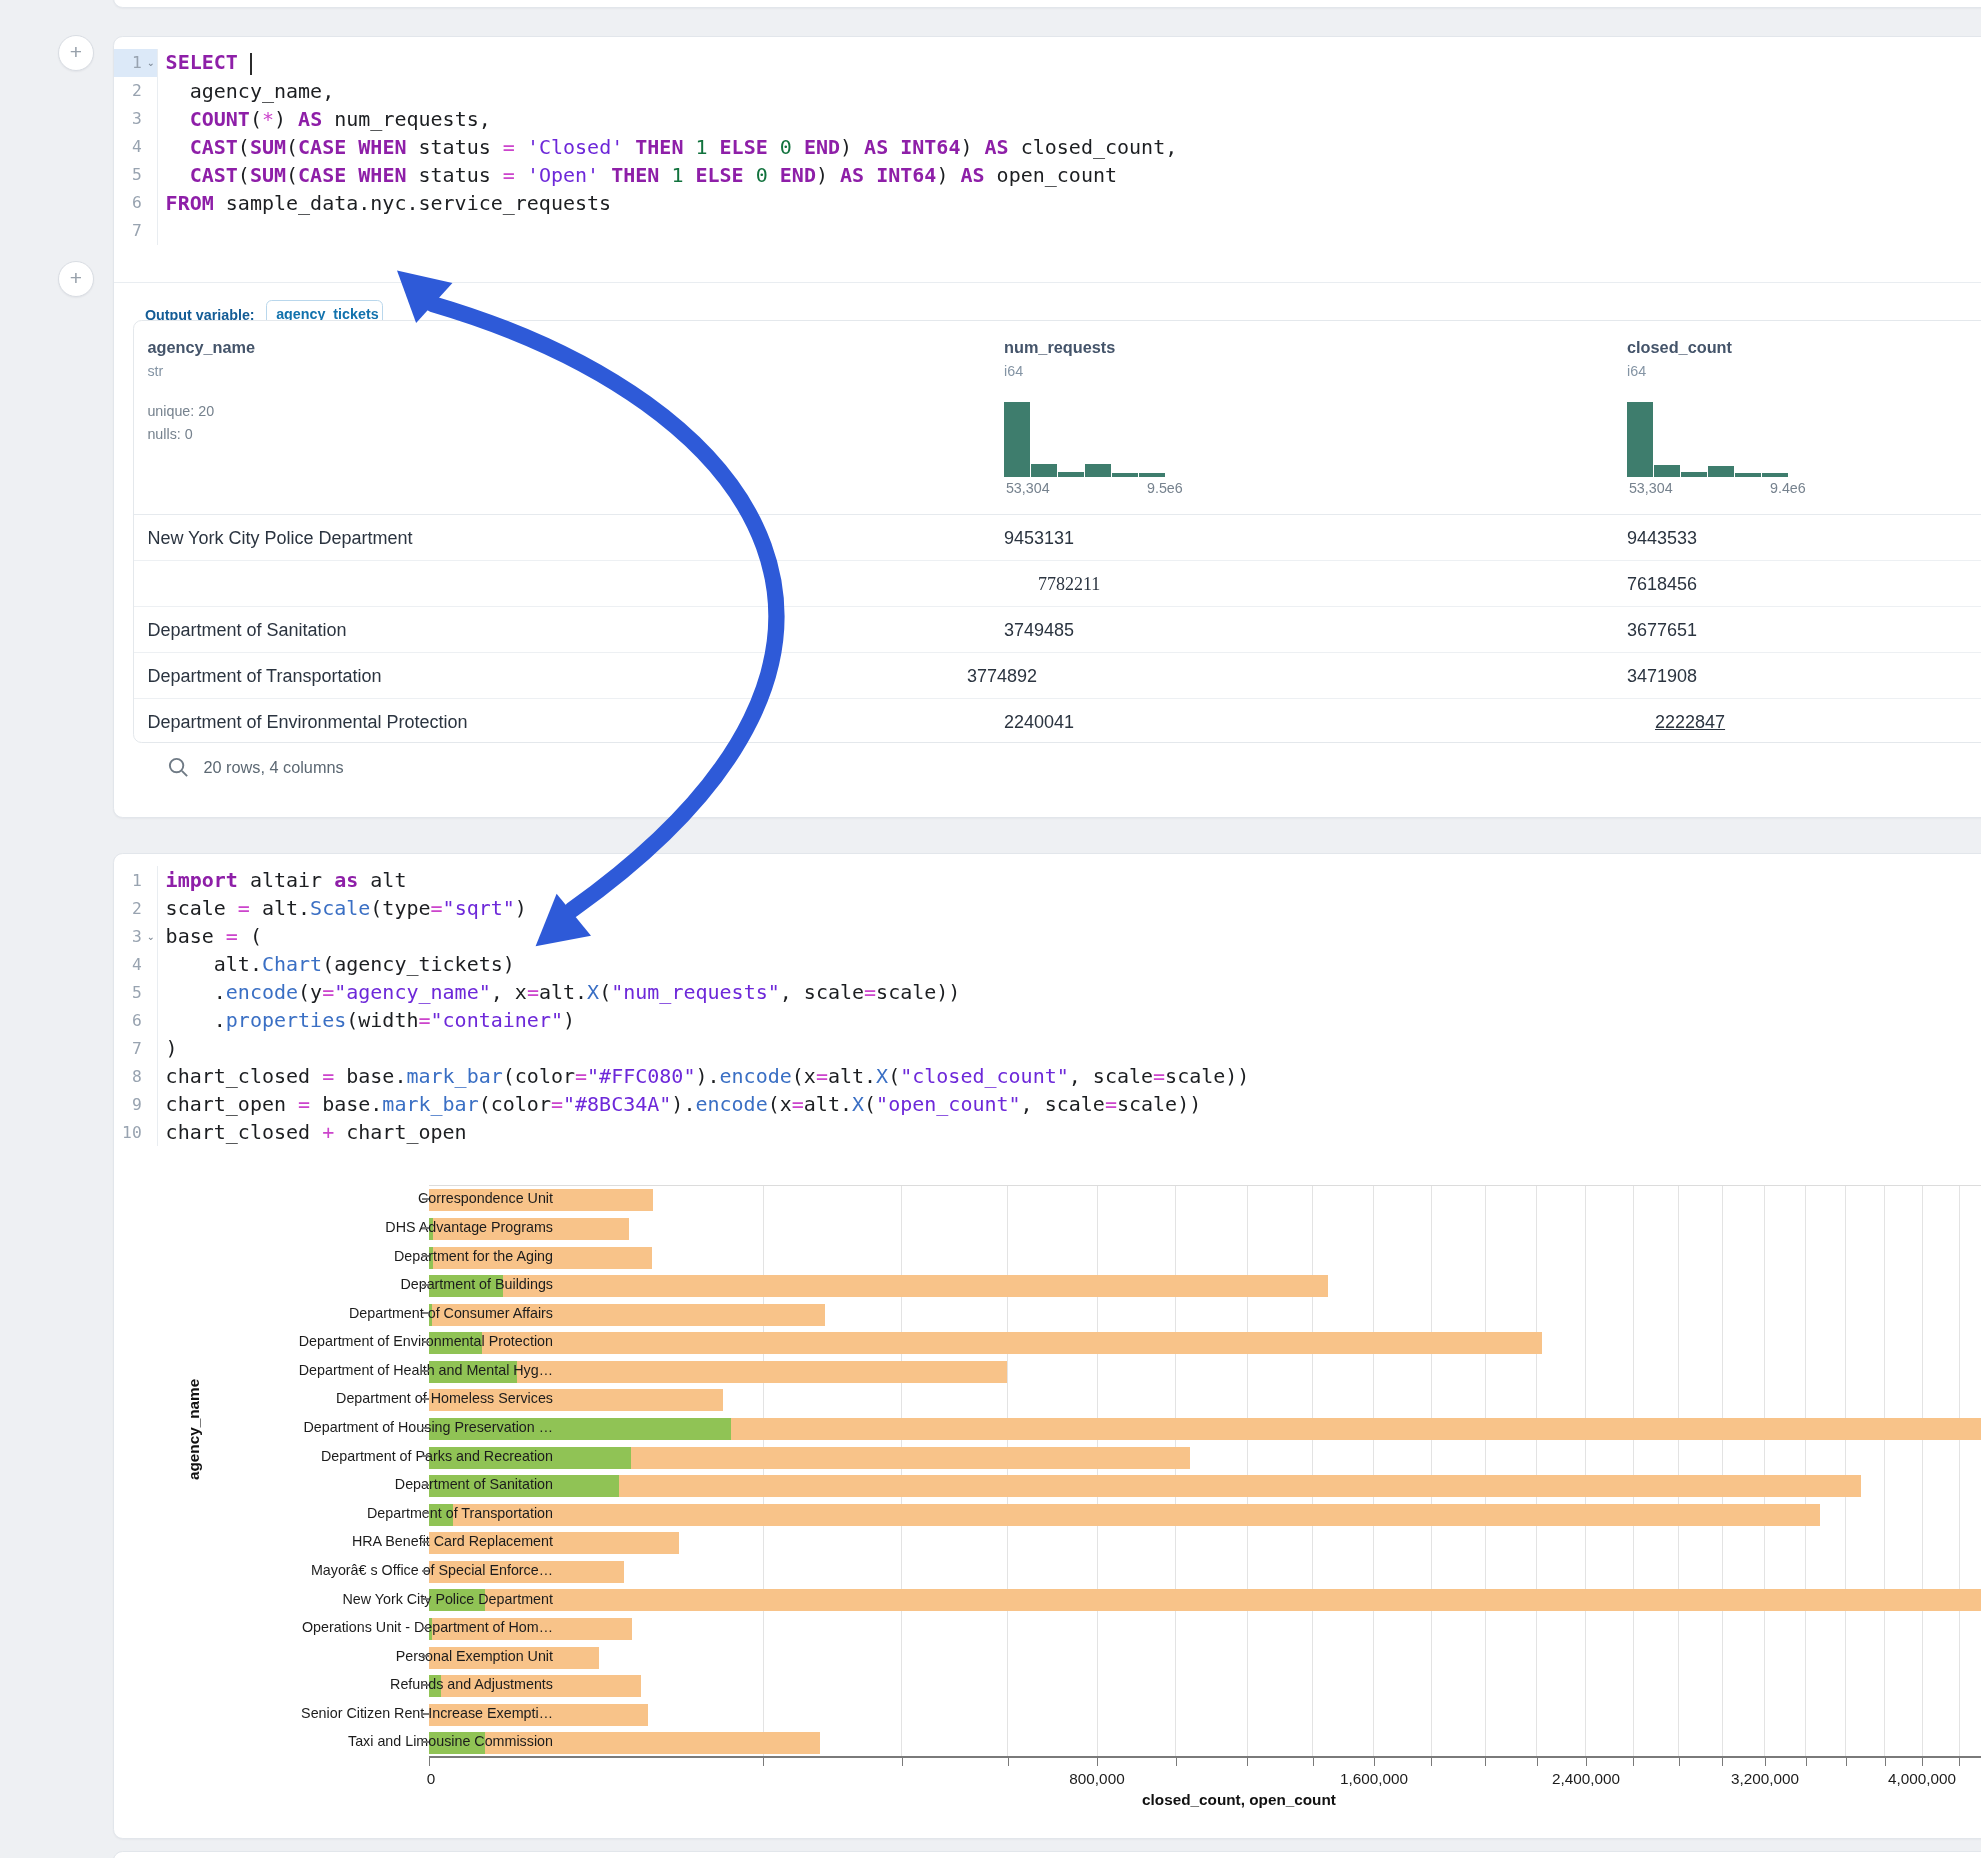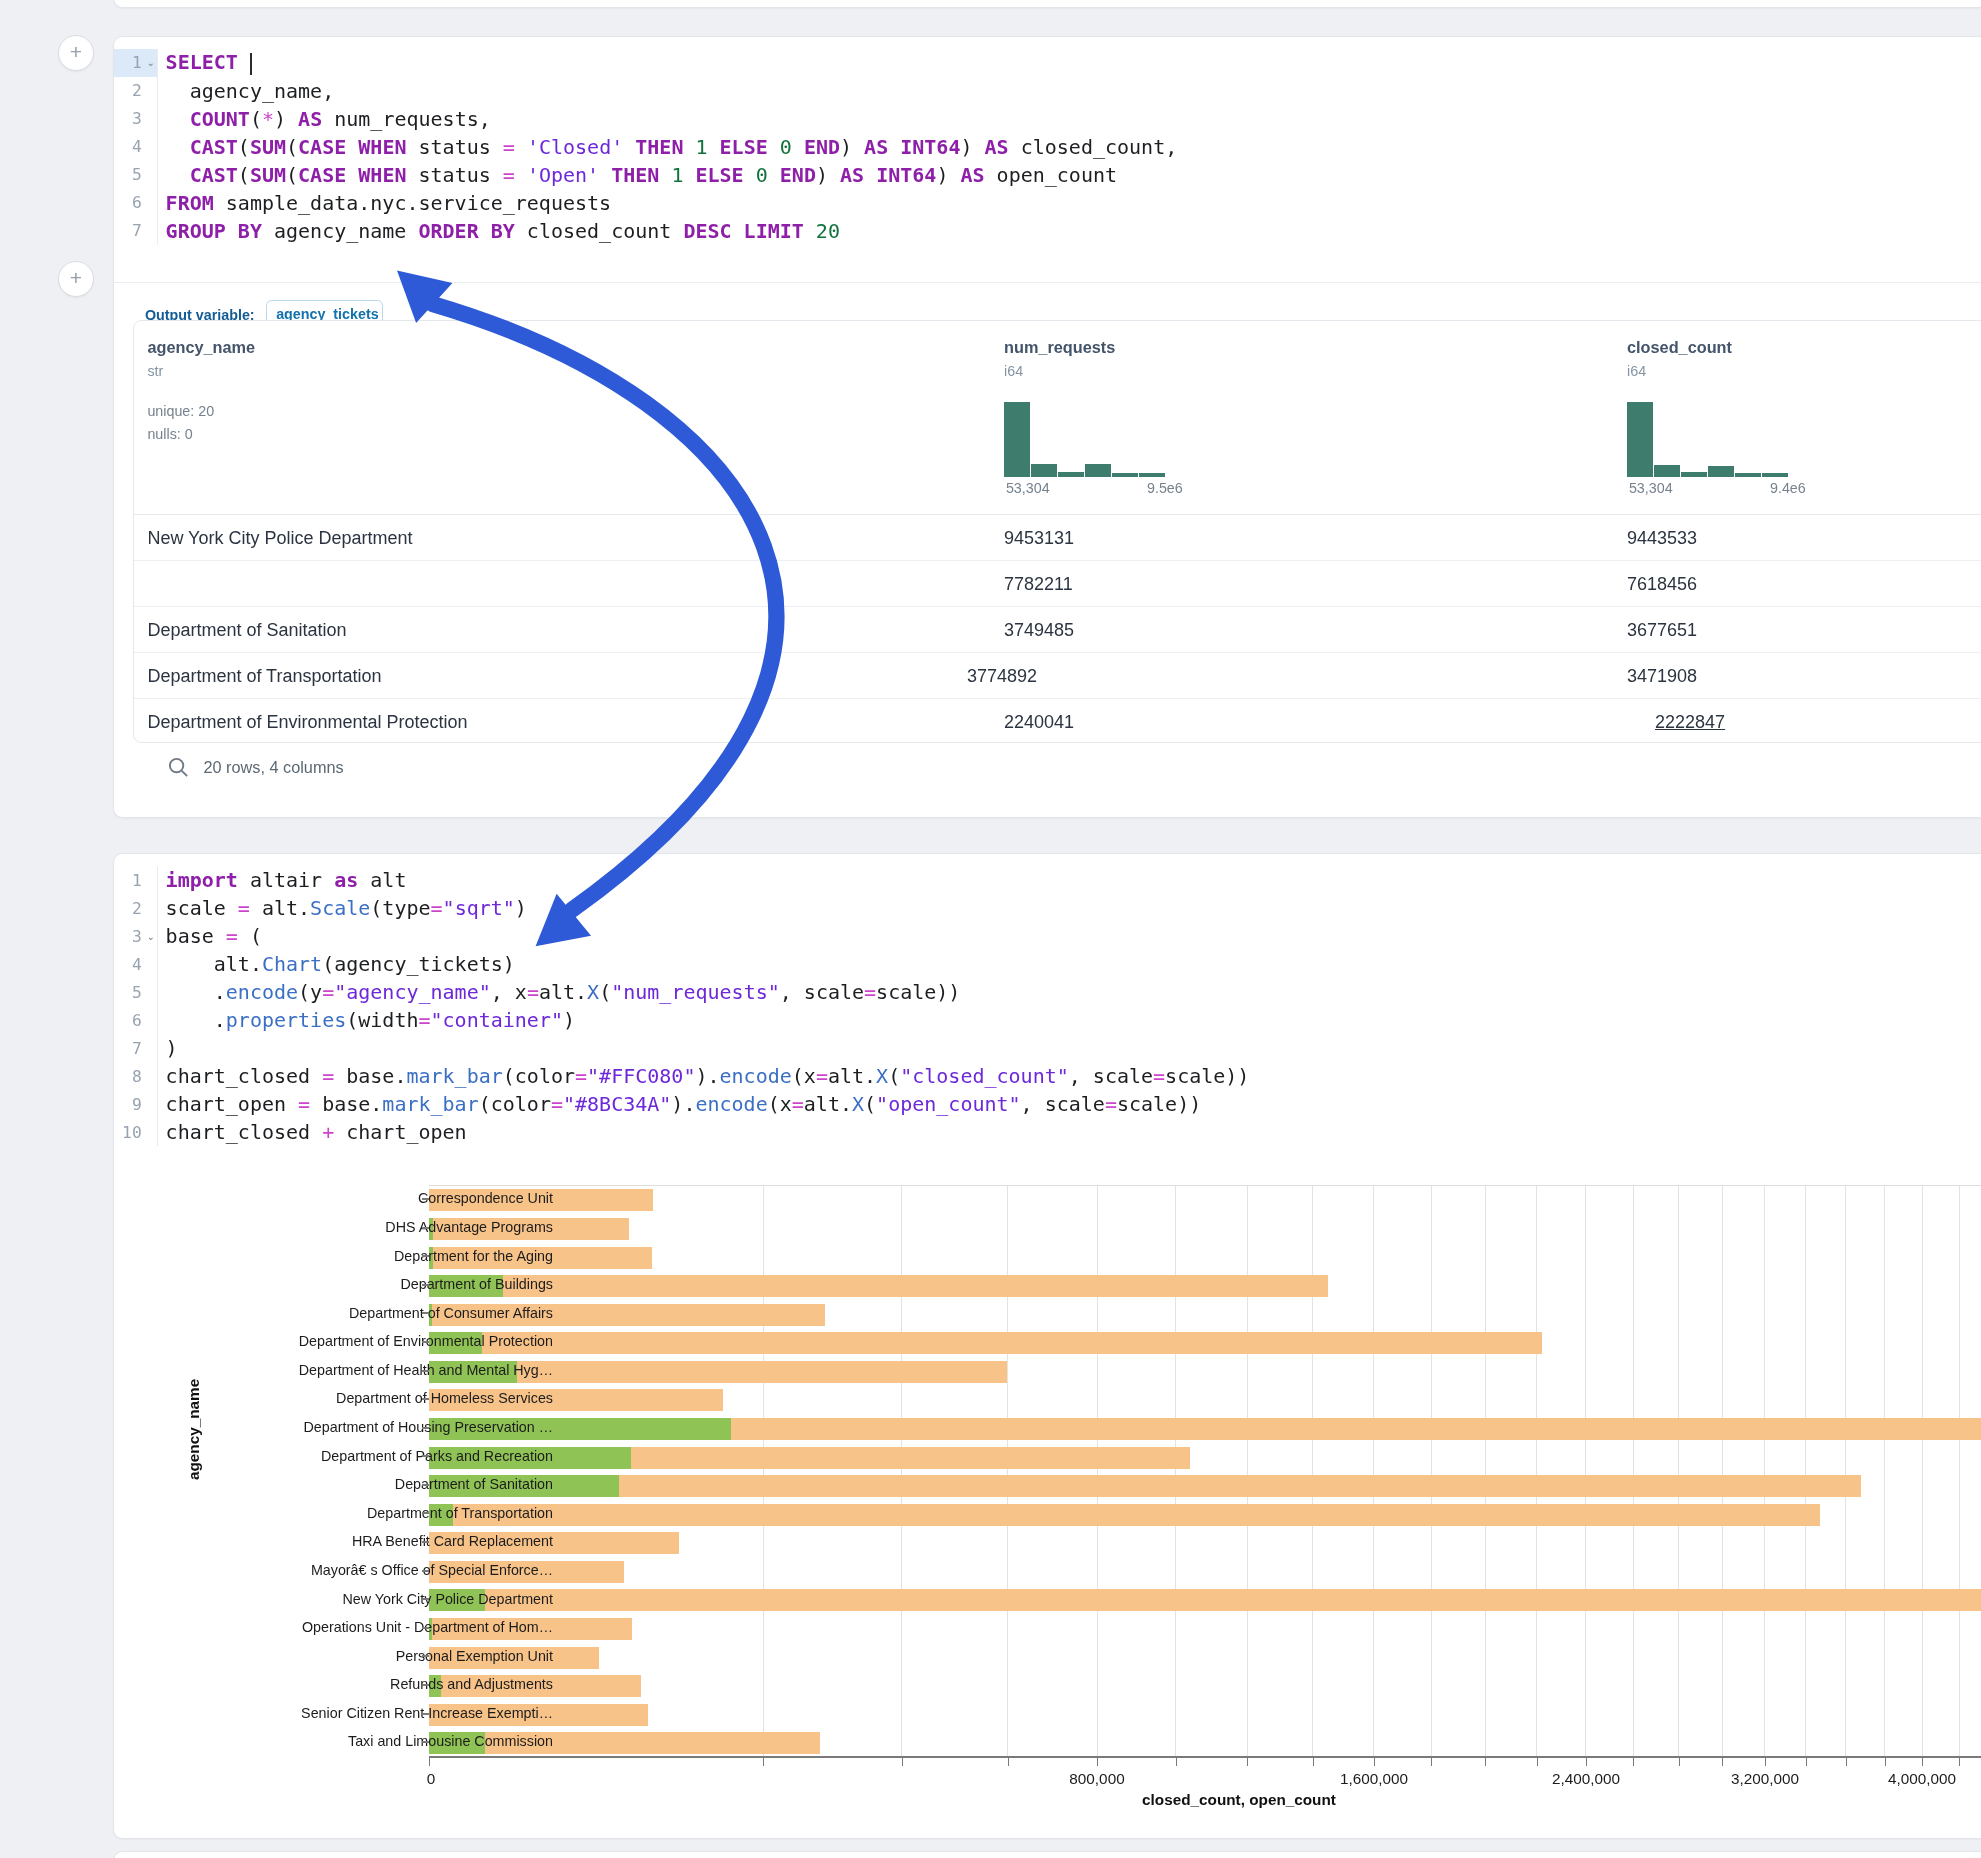--- a/index.html
+++ b/index.html
@@ -132,21 +132,20 @@
           <span class="gut">6</span>
           <span class="fold"></span>
         </div>
         <div class="ctext"><span class="tok-kw">FROM</span><span> sample_data.nyc.service_requests</span></div>
       </div>
       <div class="cl">
         <div class="gwrap">
           <span class="gut">7</span>
           <span class="fold"></span>
         </div>
-        <div class="ctext"><span class="tok-kw">GROUP BY</span><span> agency_name </span><span class="tok-kw">ORDER BY</span><span> closed_count </span><span class="tok-kw">DESC</span><span> </span><span class="tok-kw">LIMIT</span><span> </span><span class="tok-num">20</span></div>
       </div>
     </div>
   <div class="divider" style="top:245px;"></div>
   <div class="output-row" style="top:246px; height:63px;">
     <span class="output-label">Output variable:</span>
     <span class="var-pill">agency_tickets</span>
   </div>
 
   <div class="table-card" style="left:19px; top:283px; width:1864px; height:423px;">
     <div class="th-row" id="thead">
@@ -191,21 +190,21 @@
           </div>
         </div>
       </div>
     <div id="tbody">
         <div class="trow">
           <div class="tcell" style="left: 13.4px;">New York City Police Department</div>
           <div class="tcell" style="left: 870px;">9453131</div>
           <div class="tcell" style="left: 1493px;">9443533</div>
         </div>
         <div class="trow">
-          <div class="tcell" style="left: 870px;">7782211</div>
+          <div class="tcell" style="left: 904px; font-family: Liberation Serif, serif;">7782211</div>
           <div class="tcell" style="left: 1493px;">7618456</div>
         </div>
         <div class="trow">
           <div class="tcell" style="left: 13.4px;">Department of Sanitation</div>
           <div class="tcell" style="left: 870px;">3749485</div>
           <div class="tcell" style="left: 1493px;">3677651</div>
         </div>
         <div class="trow">
           <div class="tcell" style="left: 13.4px;">Department of Transportation</div>
           <div class="tcell" style="left: 833px;">3774892</div>

